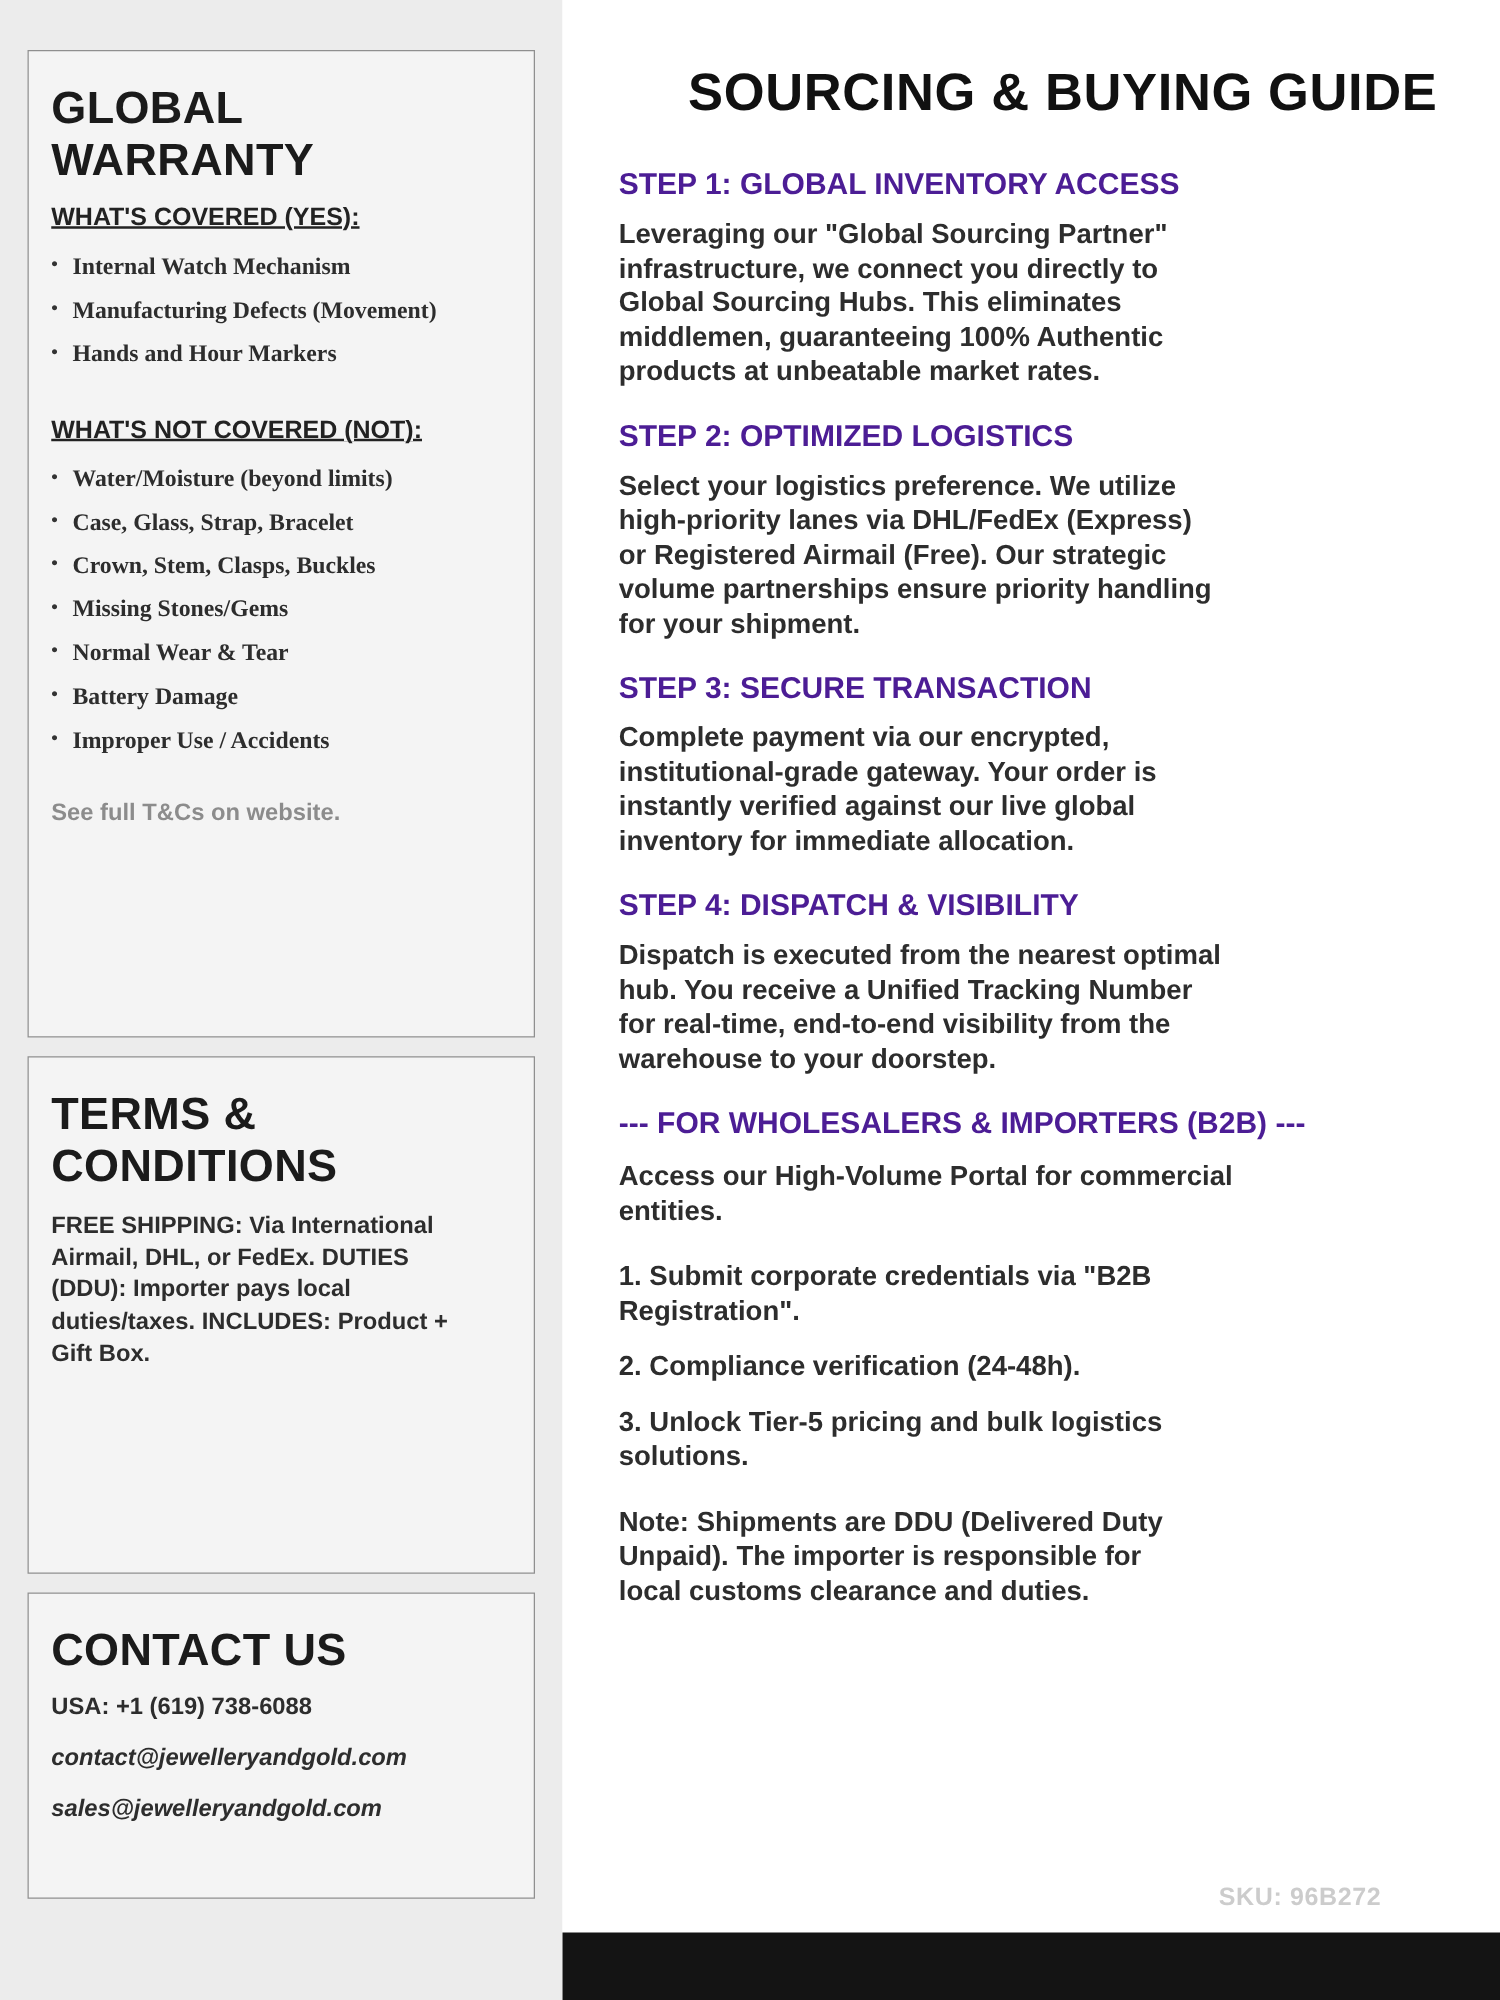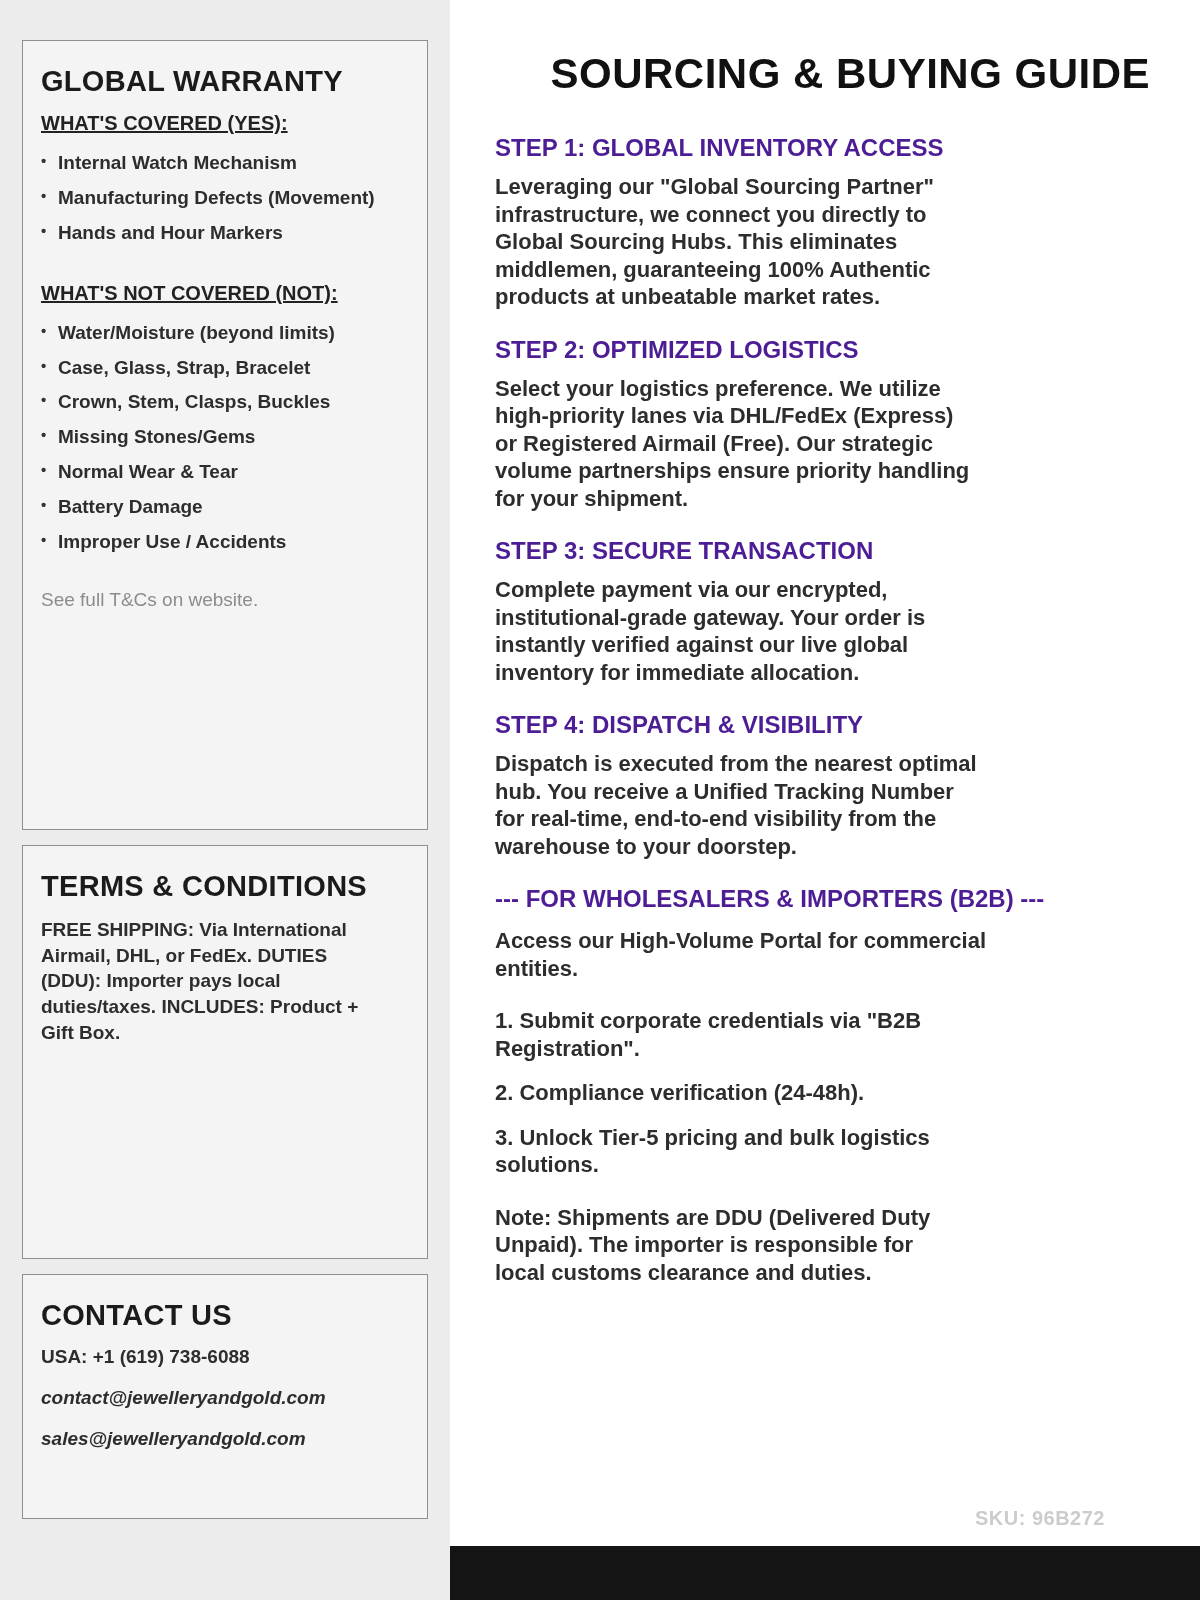--- a/index.html
+++ b/index.html
@@ -26,36 +26,36 @@
     background: #f4f4f4;
     border: 1px solid #8f8f8f;
     padding: 24px 18px;
     margin-bottom: 15px;
   }
   .box-warranty { height: 790px; }
   .box-terms    { height: 414px; }
   .box-contact  { height: 245px; }
 
   .box h2 {
-    font-size: 29px;
+    font-size: 36px;
     font-weight: 700;
     color: #1b1b1b;
     letter-spacing: 0.3px;
     margin-bottom: 14px;
   }
   .box h3 {
     font-size: 20px;
     font-weight: 700;
     color: #222;
     margin-bottom: 18px;
     text-decoration: underline;
   }
   .box h3.spaced { margin-top: 38px; }
 
-  ul.bullets { list-style: none; }
+  ul.bullets { list-style: none; font-family: Liberation Serif, serif; }
   ul.bullets li {
     position: relative;
     padding-left: 17px;
     font-size: 19px;
     font-weight: 600;
     color: #2d2d2d;
     margin-bottom: 14px;
     line-height: 1.1;
   }
   ul.bullets li::before {
@@ -63,21 +63,21 @@
     position: absolute;
     left: 0;
     top: 0;
     font-size: 15px;
     color: #333;
   }
 
   .footnote {
     margin-top: 36px;
     font-size: 19px;
-    font-weight: 400;
+    font-weight: 700;
     color: #8c8c8c;
   }
 
   .box-terms p {
     font-size: 19px;
     font-weight: 600;
     color: #2d2d2d;
     line-height: 1.35;
     white-space: pre-line;
     margin-top: 4px;

